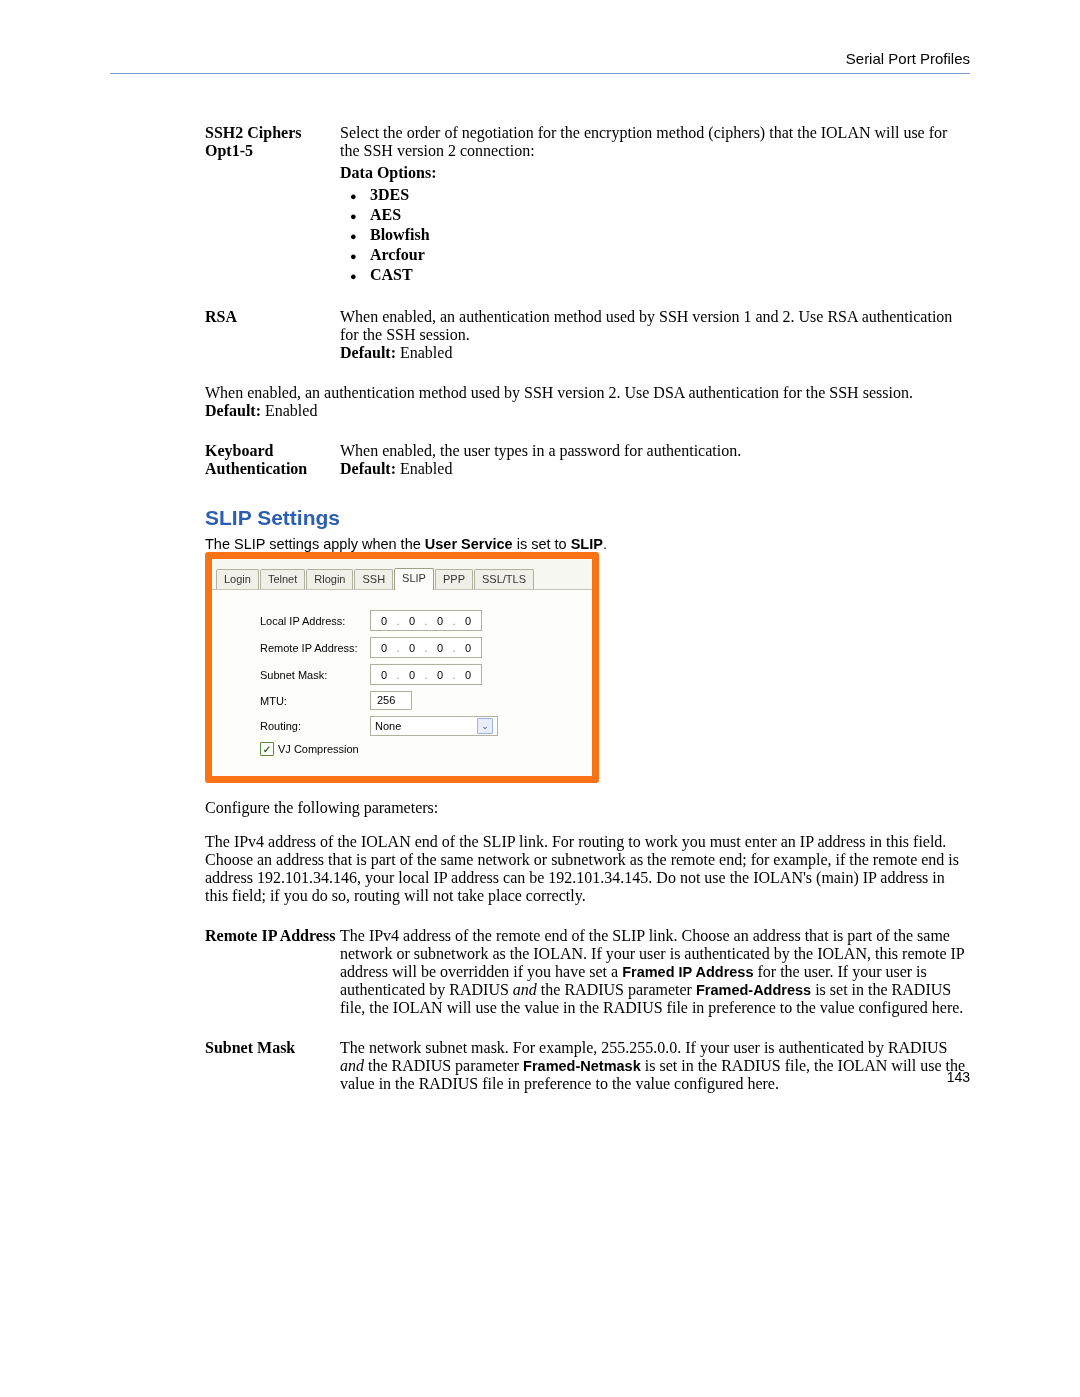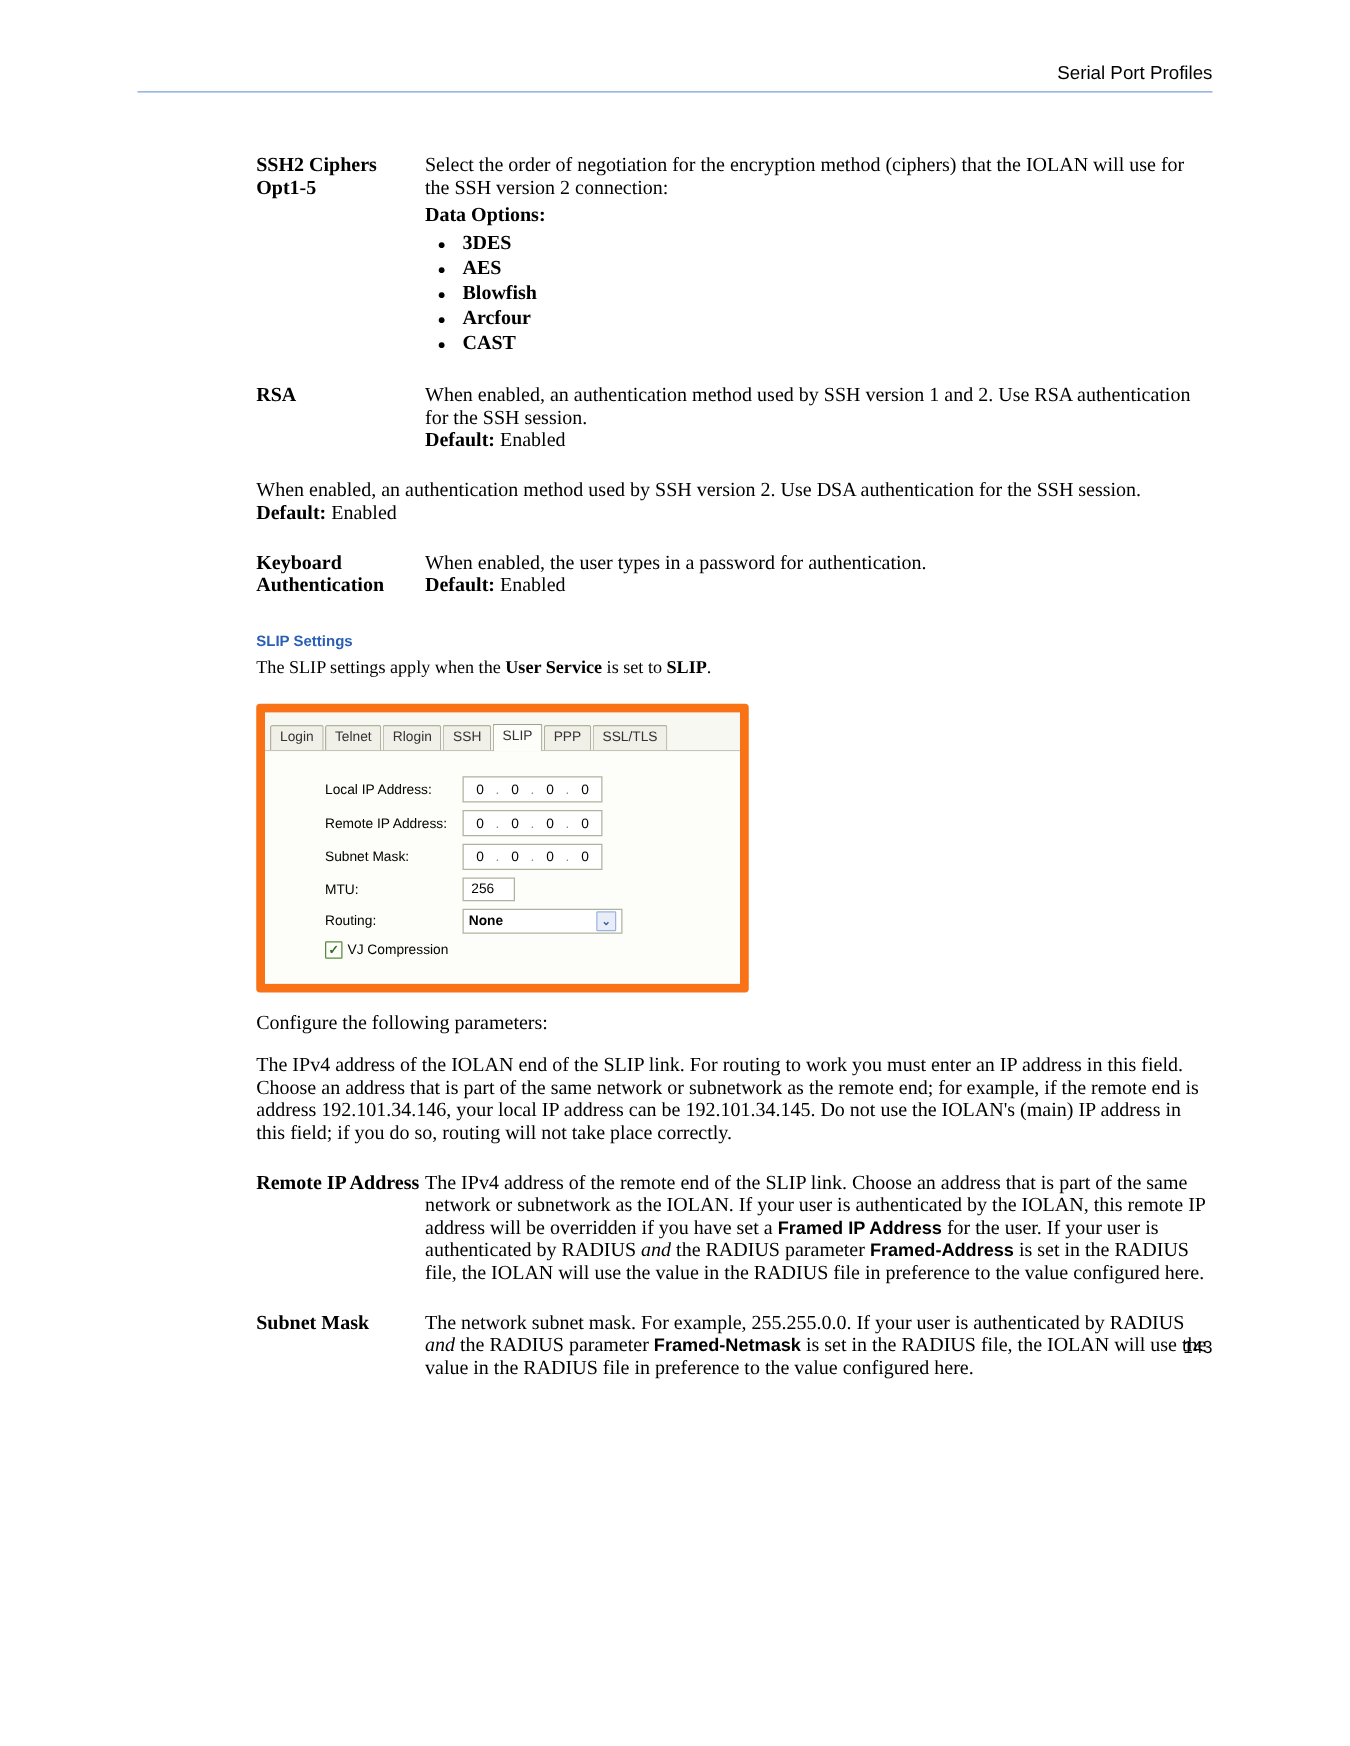--- a/index.html
+++ b/index.html
@@ -56,28 +56,27 @@
     content: "●";
     position: absolute;
     left: 10px;
     font-size: 11px;
     top: 4px;
   }
   .section-title {
     color: #2b5fb3;
     font-family: Arial, Helvetica, sans-serif;
     font-weight: bold;
-    font-size: 12px;
+    font-size: 21px;
     margin-top: 28px;
     margin-bottom: 6px;
   }
   .intro {
-    font-family: Liberation Serif, serif;
+    font-family: Liberation Sans, sans-serif;
     font-size: 14.5px;
-    margin-bottom: 20px;
   }
   .win {
     width: 380px;
     border: 7px solid #f97316;
     border-radius: 3px;
     background: #f8f8f2;
     font-family: "Segoe UI", Tahoma, sans-serif;
     font-size: 11px;
     overflow: hidden;
     margin-bottom: 16px;
@@ -146,21 +145,20 @@
   }
   .sel {
     border: 1px solid #b0b29f;
     background: #fff;
     padding: 1px 4px;
     width: 118px;
     height: 16px;
     display: flex;
     justify-content: space-between;
     align-items: center;
-    font-weight: bold;
   }
   .sel .chev {
     width: 14px;
     height: 14px;
     background: #e8edf7;
     border: 1px solid #9cb5e0;
     border-radius: 1px;
     display: flex;
     align-items: center;
     justify-content: center;

